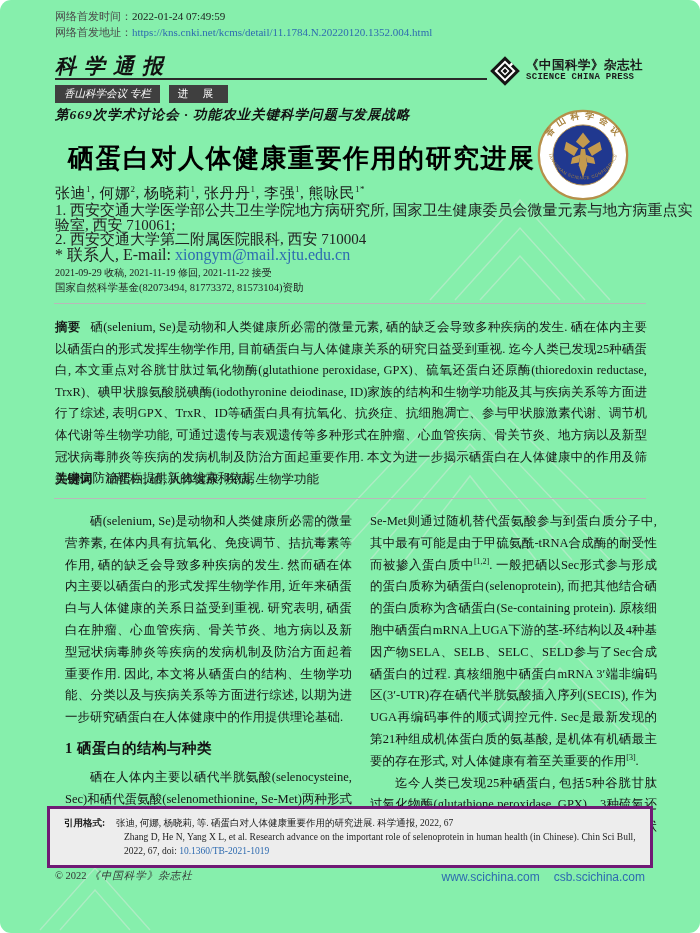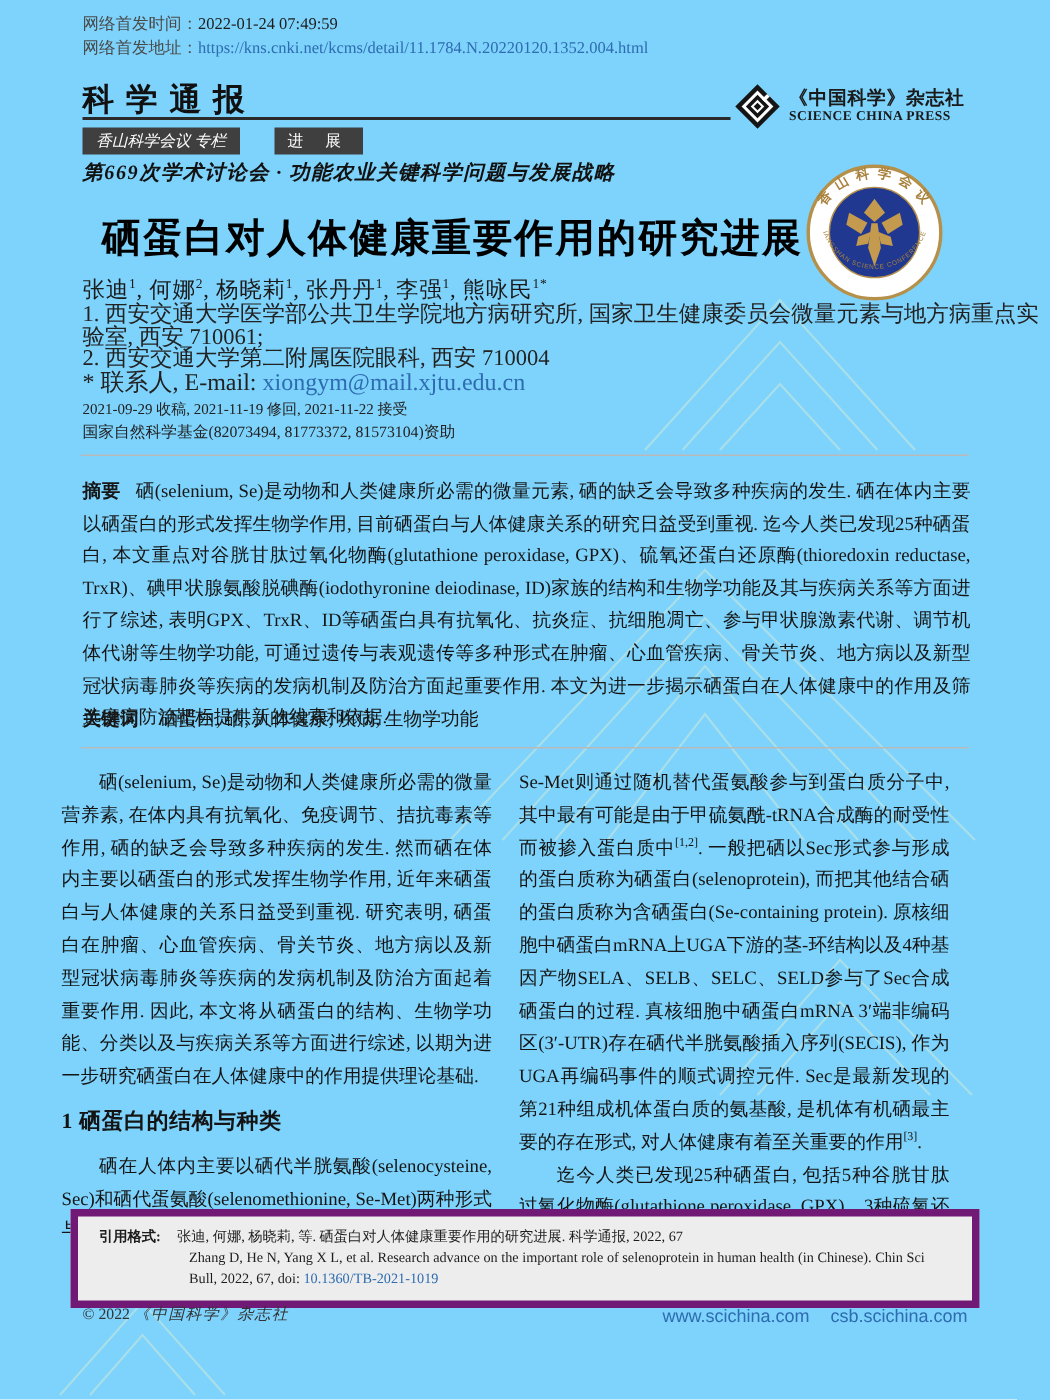--- a/index.html
+++ b/index.html
@@ -1,43 +1,43 @@
 <!DOCTYPE html>
 <html><head>
 <meta charset="utf-8">
 <style>
   * { margin:0; padding:0; box-sizing:border-box; }
   html,body { background:#fff; }
   .page {
     position:relative; width:700px; height:933px; margin:0 auto;
-    background:#7dd3fc; overflow:hidden;
-    font-family:"Liberation Serif","DejaVu Serif",serif; color:#1a1a1a;
+    background:#86efac; overflow:hidden;
+    font-family:"Liberation Serif","DejaVu Serif",serif; color:#1a1a1a;border-radius:11px;
   }
   .abs { position:absolute; }
 
   
   .watermark { position:absolute; left:0; top:0; width:700px; height:933px; pointer-events:none; }
 
   
   .meta { left:55px; top:8px; font-size:11px; line-height:16px; white-space:nowrap; }
   .meta .lbl { color:#4a4a4a; }
   .meta .val { color:#1c1c1c; }
   .meta .url { color:#2e6bb0; }
 
   
-  .masthead { left:55px; top:52px; font-size:21px; font-weight:bold; 
+  .masthead { left:55px; top:52px; font-size:21px; font-weight:bold; font-style:italic;
               letter-spacing:8px; color:#111; }
   .header-rule { left:55px; top:78px; width:432px; height:2px; background:#2a2a2a; }
 
   .press { left:490px; top:56px; display:flex; align-items:center; gap:6px; }
   .press-text { line-height:1.1; }
   .press-cn { font-size:12.5px; font-weight:bold; letter-spacing:0.5px; }
-  .press-en { font-size:9px; font-weight:bold; font-family:Liberation Serif, serif; letter-spacing:0.3px; }
-
-  .badges { left:55px; top:85px; display:flex; gap:23px;text-align:center; }
+  .press-en { font-size:9px; font-weight:bold; font-family:Liberation Mono, monospace; letter-spacing:0.3px; }
+
+  .badges { left:55px; top:85px; display:flex; gap:9px;text-align:center; }
   .badge { background:#3f3f3f; color:#fff; font-size:10.5px; padding:2px 9px; white-space:nowrap; }
   .badge-column { font-style:italic; }
   .badge-type { letter-spacing:6px; }
 
   .conf-line { left:55px; top:106px; font-size:13.5px; font-weight:bold; font-style:italic;
                letter-spacing:1px; color:#121212; }
 
   .seal { left:536px; top:108px; width:94px; height:94px; }
 
   
@@ -52,29 +52,29 @@
   .rule-light { height:1px; background:#b9b9b9; width:592px; left:54px; }
 
   
   .abstract { left:55px; top:317px; width:592px; font-size:12.5px; line-height:21.6px;
               text-align:justify; color:#161616; }
   .abstract .blab { font-weight:bold; margin-right:10px; }
   .keywords { left:55px; top:471px; font-size:12.5px; color:#161616; }
   .keywords .blab { font-weight:bold; margin-right:14px; }
 
   
-  .columns { left:41px; top:511px; width:592px; display:flex; gap:18px; }
+  .columns { left:65px; top:511px; width:592px; display:flex; gap:18px; }
   .col { flex:1; font-size:12.5px; line-height:21.8px; text-align:justify; color:#141414; }
   .col p { text-indent:2em; }
   .col p.cont { text-indent:0; }
   .col sup { font-size:8px; line-height:0; }
   .sec-heading { font-weight:bold; font-size:14.5px; margin:9px 0 7px; letter-spacing:0.5px; }
 
   
-  .citebox { left:47px; top:806px; width:606px; background:#ededed; border:5px solid #701a75;
+  .citebox { left:47px; top:806px; width:606px; background:#ededed; border:3px solid #701a75;
              padding:7px 12px 7px 14px; font-size:9.5px; line-height:14px; color:#1d1d1d; }
   .cite-row { position:relative; padding-left:52px; }
   .cite-label { position:absolute; left:0; top:0; font-weight:bold; }
   .cite-en { padding-left:60px; }
   .doi { color:#2e6bb0; }
 
   
   .footer-left { left:55px; top:869px; font-size:10.5px; color:#333; }
   .footer-left .press-script { font-style:italic; letter-spacing:1px; }
   .footer-right { right:55px; top:870px; font-size:12px; font-family:"Liberation Sans","DejaVu Sans",sans-serif; }

